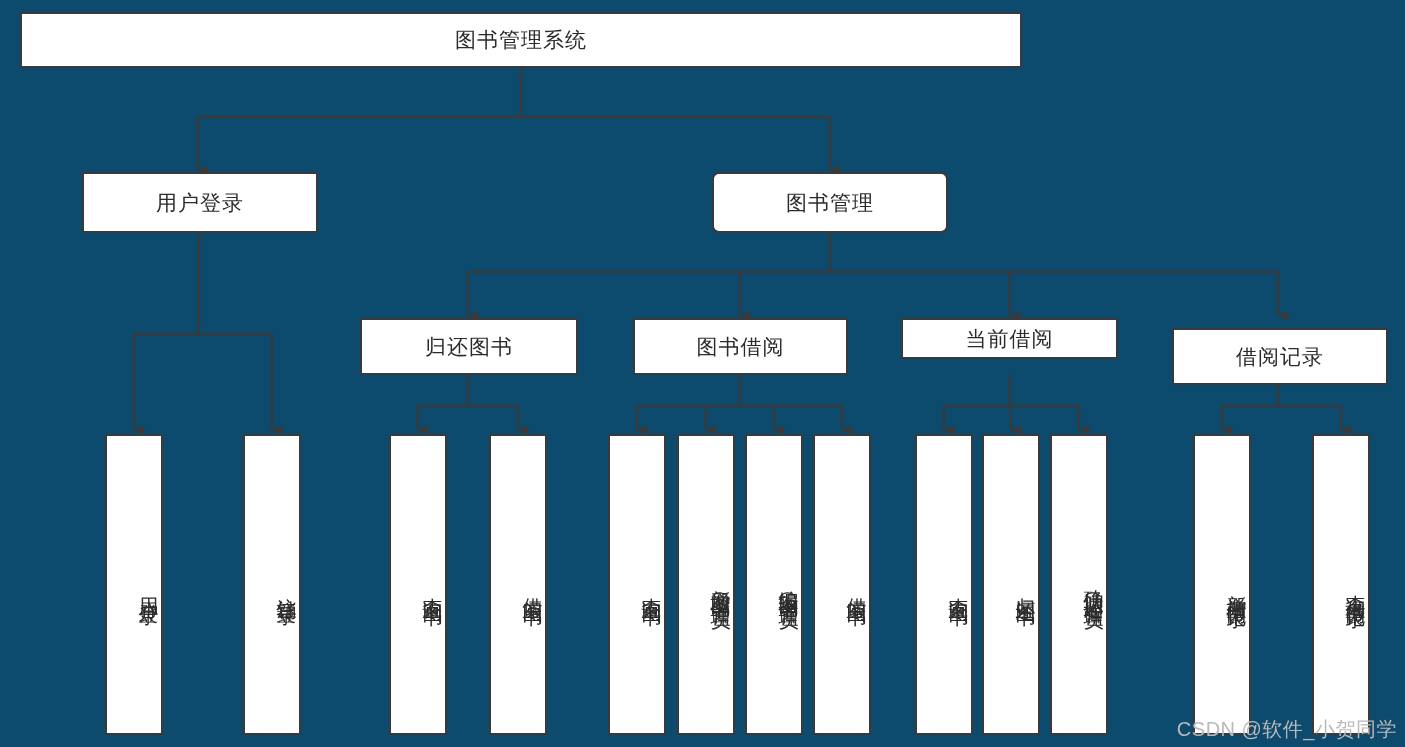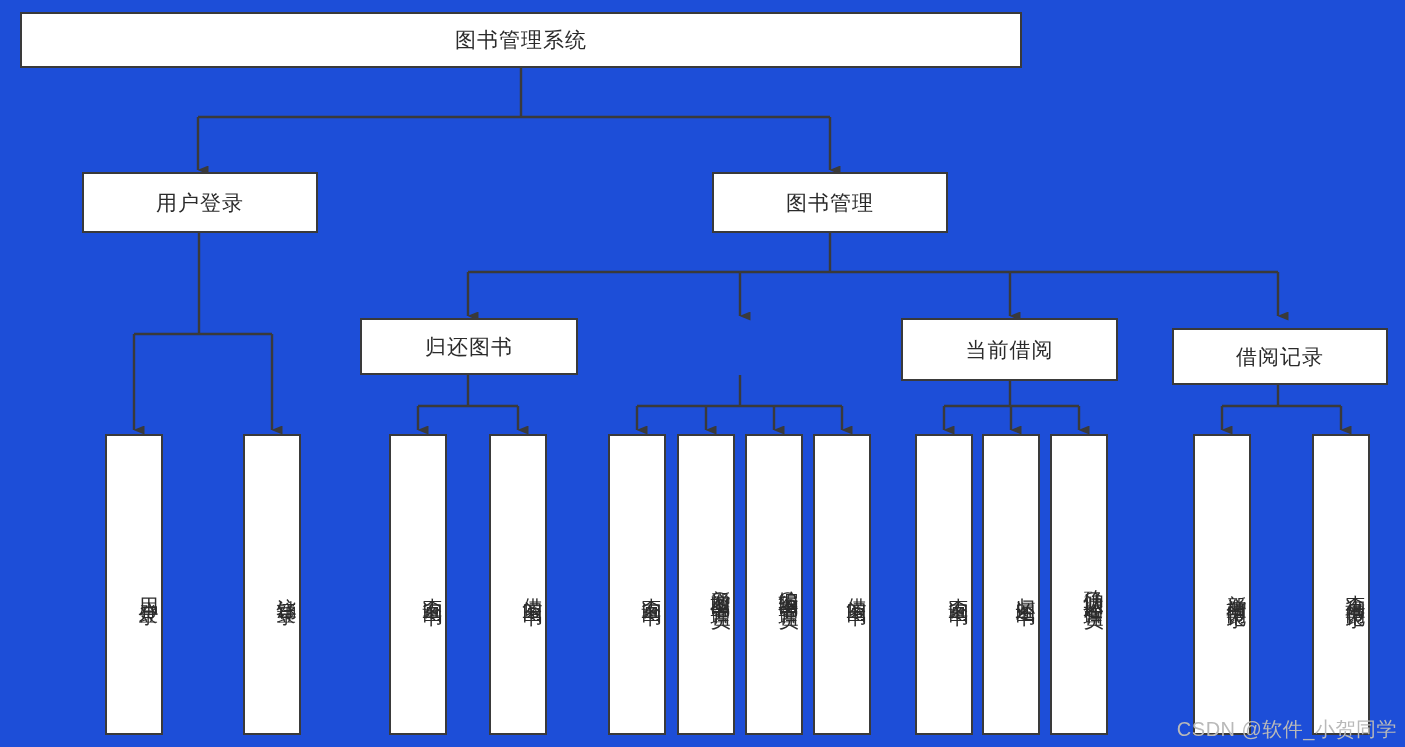--- a/index.html
+++ b/index.html
@@ -8,21 +8,21 @@
     padding: 0;
     background: #ffffff;
   }
   body {
     font-family: "Liberation Sans", "DejaVu Sans", sans-serif;
   }
   #diagram-root {
     position: relative;
     width: 1405px;
     height: 747px;
-    background: #1d4ed8;
+    background: #0c4a6e;
     overflow: hidden;
   }
   #diagram-svg {
     position: absolute;
     left: 0;
     top: 0;
     width: 1405px;
     height: 747px;
   }
   .node {
@@ -127,28 +127,31 @@
     </g>
   </svg>
 
   <div class="node horiz" style="left:20px; top:12px; width:1002px; height:56px;">
     <span class="label">图书管理系统</span>
   </div>
 
   <div class="node horiz" style="left:82px; top:172px; width:236px; height:61px;">
     <span class="label">用户登录</span>
   </div>
-  <div class="node horiz" style="left:712px; top:172px; width:236px; height:61px;">
+  <div class="node horiz" style="left:712px; top:172px; width:236px; height:61px;border-radius:7px;">
     <span class="label">图书管理</span>
   </div>
 
   <div class="node horiz" style="left:360px; top:318px; width:218px; height:57px;">
     <span class="label">归还图书</span>
   </div>
-  <div class="node horiz" style="left:901px; top:318px; width:217px; height:63px;">
+  <div class="node horiz" style="left:633px; top:318px; width:215px; height:57px;">
+    <span class="label">图书借阅</span>
+  </div>
+  <div class="node horiz" style="left:901px; top:318px; width:217px; height:41px;">
     <span class="label">当前借阅</span>
   </div>
   <div class="node horiz" style="left:1172px; top:328px; width:216px; height:57px;">
     <span class="label">借阅记录</span>
   </div>
 
   <div class="node vert" style="left:105px; top:434px; width:58px; height:301px;">
     <span class="label">用户登录</span>
   </div>
   <div class="node vert" style="left:243px; top:434px; width:58px; height:301px;">

